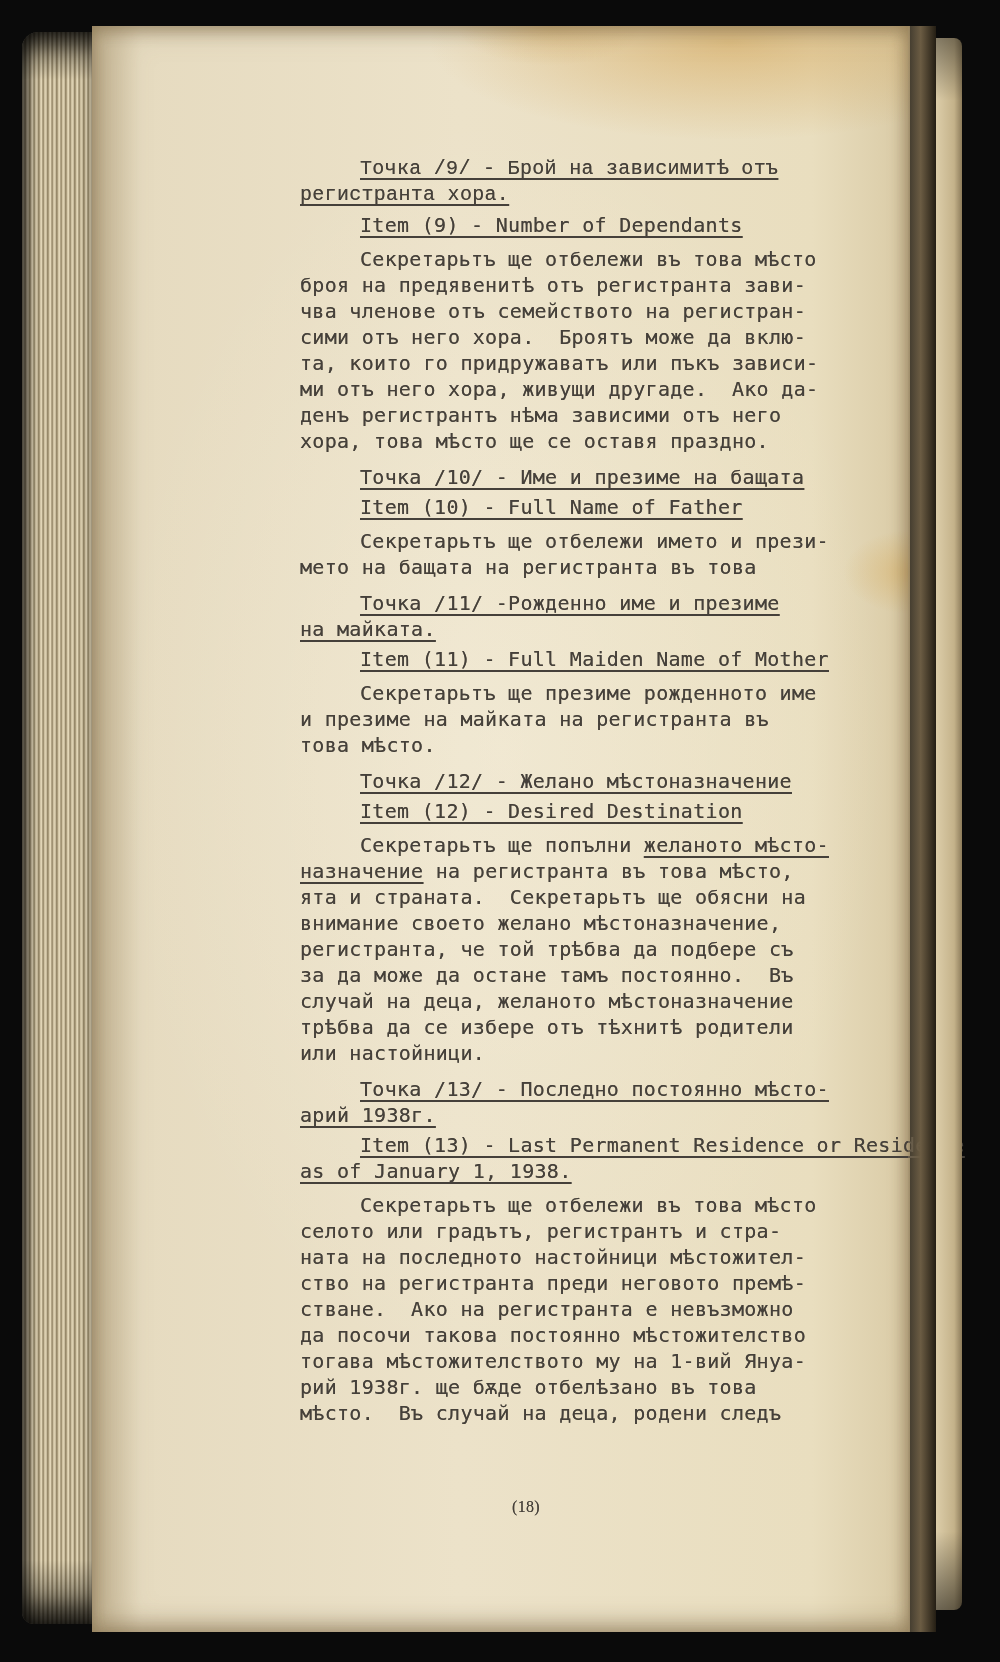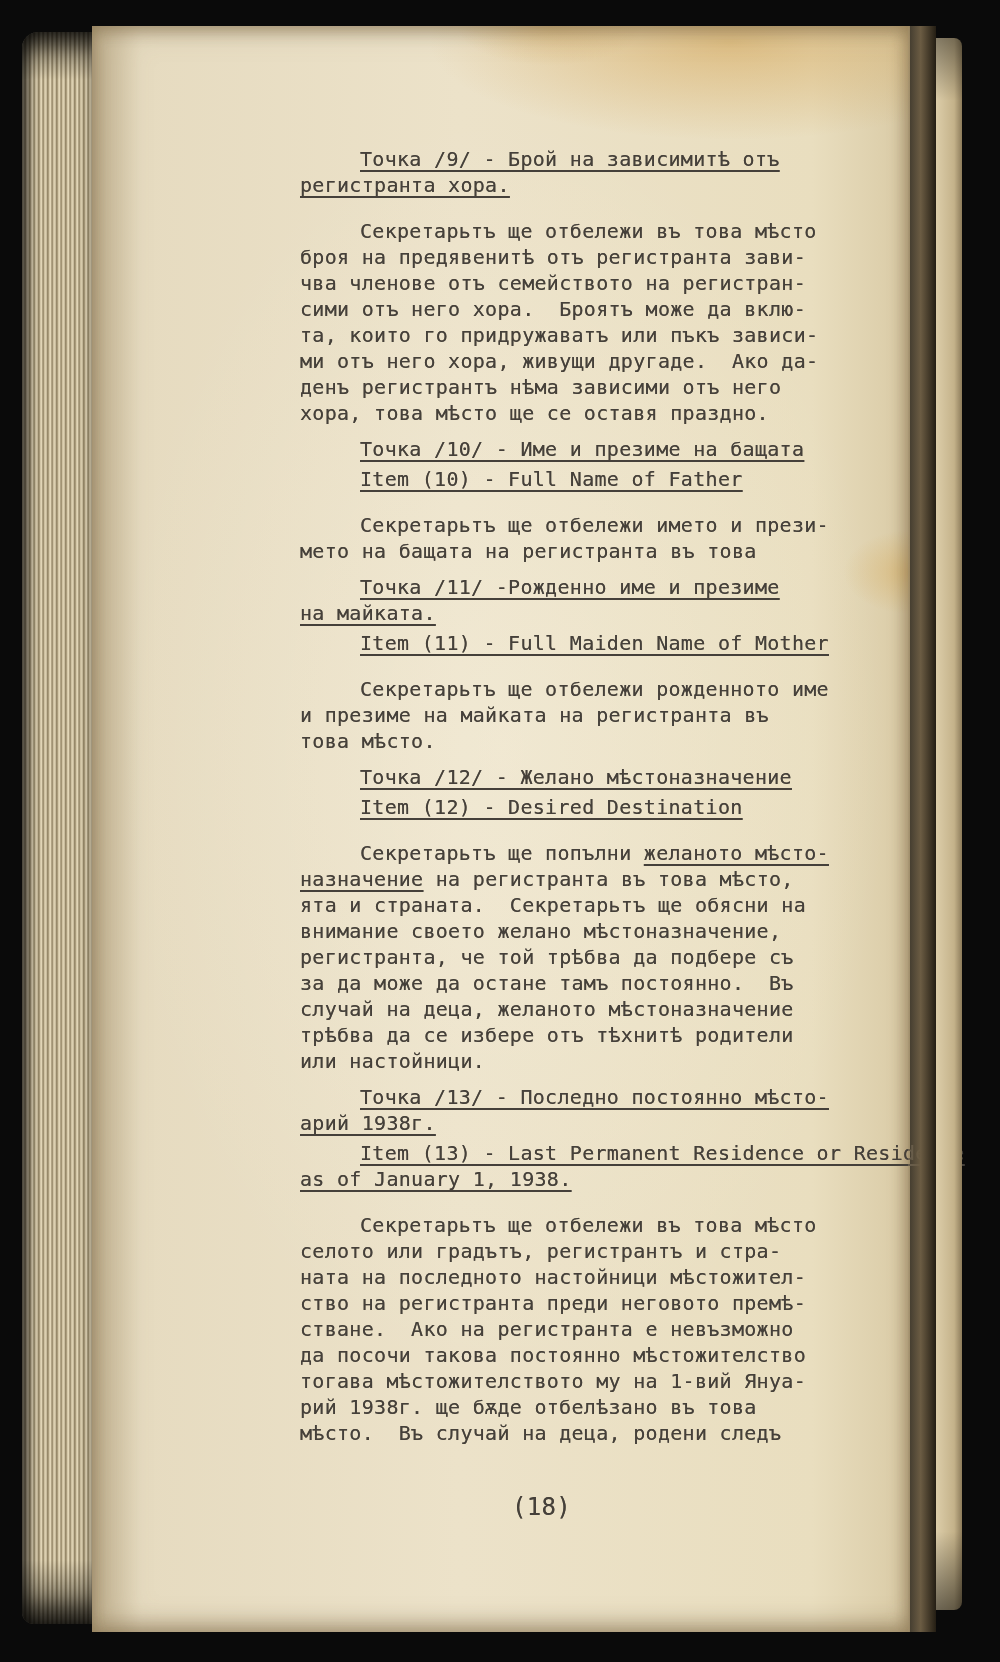--- a/index.html
+++ b/index.html
@@ -68,47 +68,51 @@
     color: #45403a;
     font-size: 20px;
     line-height: 26px;
     letter-spacing: 0.3px;
     text-shadow: 0 0 0.6px rgba(62,54,44,.65);
   }
   .line { white-space: pre; }
   .line.indent { padding-left: 60px; }
   .block.h-bg { margin-top: 10px; }
   .block.h-en { margin-top: 4px; }
-  .block.para { margin-top: 20px; }
-  .block:first-child { margin-top: 6px; }
+  .block.para { margin-top: 8px; }
+  .block:first-child { margin-top: 16px; font-family: Liberation Mono, monospace; }
   .block.h-bg span, .block.h-en span, span.useg {
     text-decoration: underline;
     text-underline-offset: 4px;
     text-decoration-thickness: 1.8px;
   }
   .page-number {
     position: absolute;
     left: 420px; top: 1468px;
     color: #45403a;
-    font-size: 24px;
+    font-size: 16px;
     line-height: 26px;
     letter-spacing: 0.3px;
     text-shadow: 0 0 0.6px rgba(62,54,44,.65);
+    font-family: Liberation Serif, serif;
   }
 </style>
 </head>
 <body>
 
 <div class="photo">
   <div class="stack"></div>
   <div class="page">
     <div class="page-text">
         <div class="block h-bg">
           <div class="line indent"><span>Точка /9/ - Брой на зависимитѣ отъ</span></div>
           <div class="line"><span>регистранта хора.</span></div>
+        </div>
+        <div class="block h-en">
+          <div class="line indent"><span>Item (9) - Number of Dependants</span></div>
         </div>
         <div class="block para">
           <div class="line indent"><span>Секретарьтъ ще отбележи въ това мѣсто</span></div>
           <div class="line"><span>броя на предявенитѣ отъ регистранта зави-</span></div>
           <div class="line"><span>чва членове отъ семейството на регистран-</span></div>
           <div class="line"><span>сими отъ него хора.  Броятъ може да вклю-</span></div>
           <div class="line"><span>та, които го придружаватъ или пъкъ зависи-</span></div>
           <div class="line"><span>ми отъ него хора, живущи другаде.  Ако да-</span></div>
           <div class="line"><span>денъ регистрантъ нѣма зависими отъ него</span></div>
           <div class="line"><span>хора, това мѣсто ще се оставя праздно.</span></div>
@@ -124,21 +128,21 @@
           <div class="line"><span>мето на бащата на регистранта въ това</span></div>
         </div>
         <div class="block h-bg">
           <div class="line indent"><span>Точка /11/ -Рожденно име и презиме</span></div>
           <div class="line"><span>на майката.</span></div>
         </div>
         <div class="block h-en">
           <div class="line indent"><span>Item (11) - Full Maiden Name of Mother</span></div>
         </div>
         <div class="block para">
-          <div class="line indent"><span>Секретарьтъ ще отбележи рожденното име</span></div>
+          <div class="line indent"><span>Секретарьтъ ще презиме рожденното име</span></div>
           <div class="line"><span>и презиме на майката на регистранта въ</span></div>
           <div class="line"><span>това мѣсто.</span></div>
         </div>
         <div class="block h-bg">
           <div class="line indent"><span>Точка /12/ - Желано мѣстоназначение</span></div>
         </div>
         <div class="block h-en">
           <div class="line indent"><span>Item (12) - Desired Destination</span></div>
         </div>
         <div class="block para">

